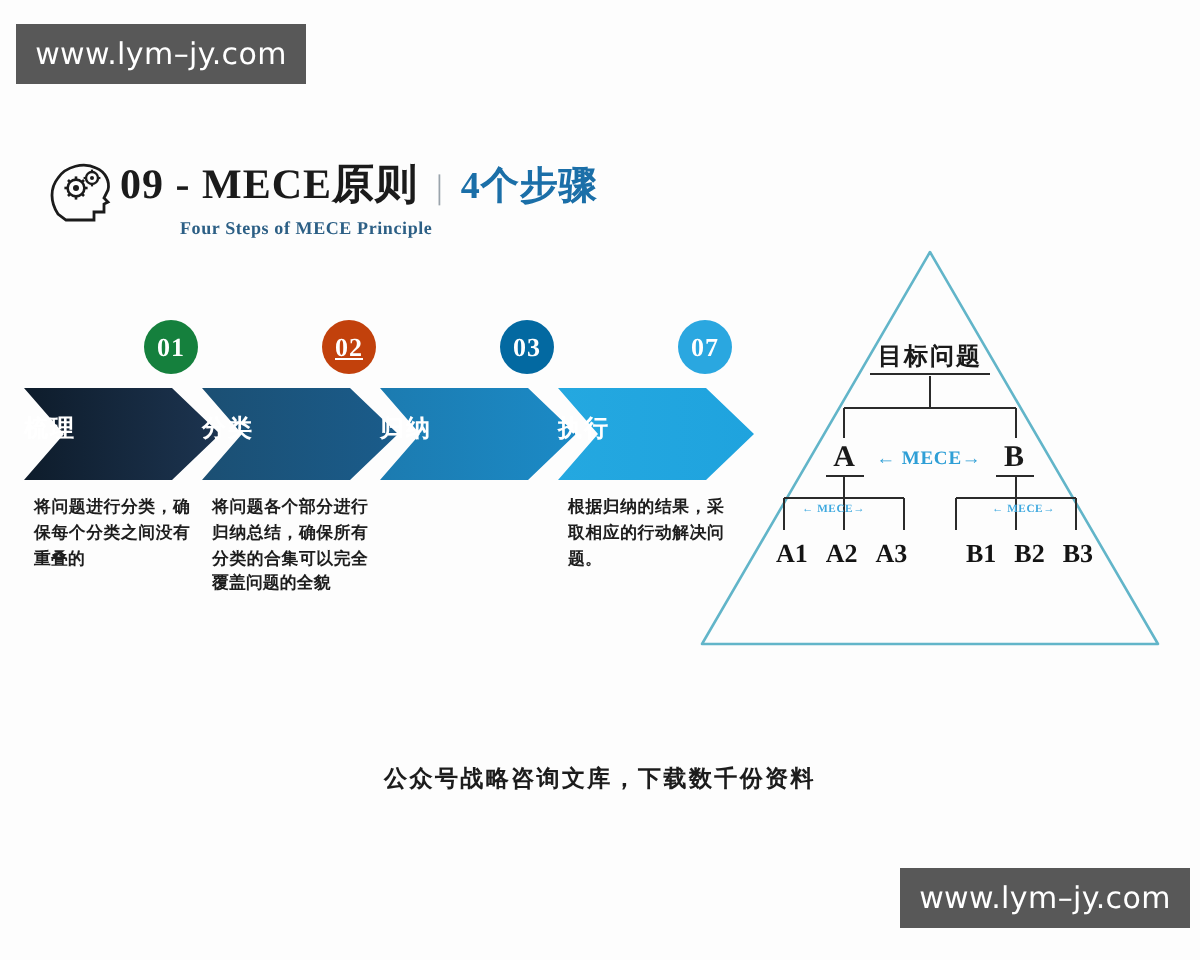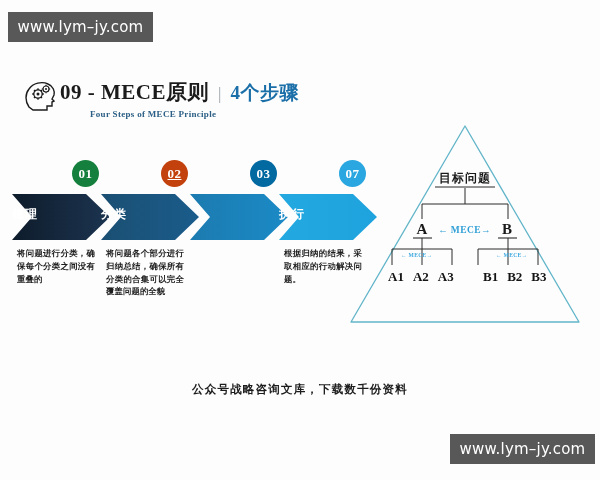--- a/index.html
+++ b/index.html
@@ -306,20 +306,21 @@
       <svg width="98" height="46" viewBox="0 0 98 46">
         <defs>
           <linearGradient id="g3" x1="0" y1="0" x2="1" y2="0">
             <stop offset="0%" stop-color="#1c7bb0"></stop>
               <stop offset="100%" stop-color="#1b8ac6"></stop>
           </linearGradient>
         </defs>
         <path d="M0 0 L74 0 L98 23 L74 46 L0 46 L20 23 Z" fill="url(#g3)"></path>
       </svg>
     </div>
+    <div class="chev-label">归纳</div>
   </div>
 
   <div class="step" style="left:267px;">
     <div class="badge" style="background:#2aa7e0;">07</div>
     <div class="chev">
       <svg width="98" height="46" viewBox="0 0 98 46">
         <defs>
           <linearGradient id="g4" x1="0" y1="0" x2="1" y2="0">
             <stop offset="0%" stop-color="#24a8e0"></stop>
               <stop offset="100%" stop-color="#1fa3de"></stop>

